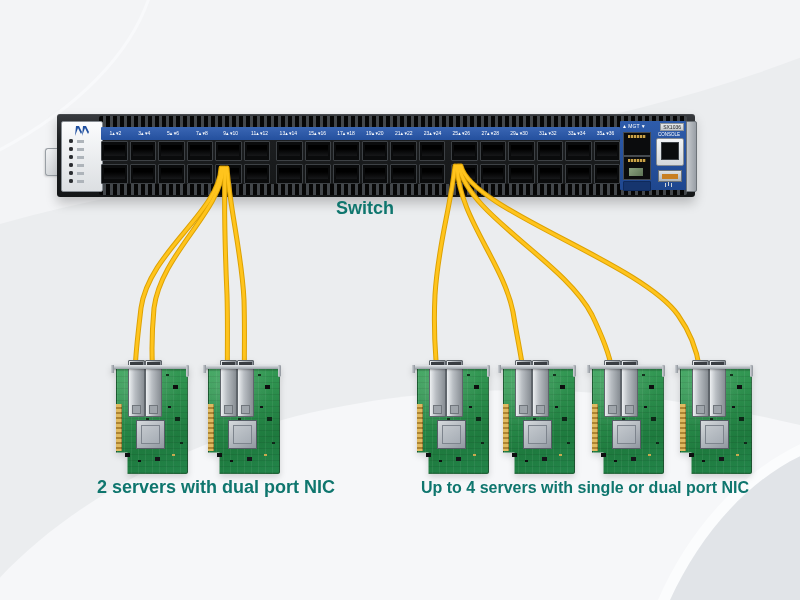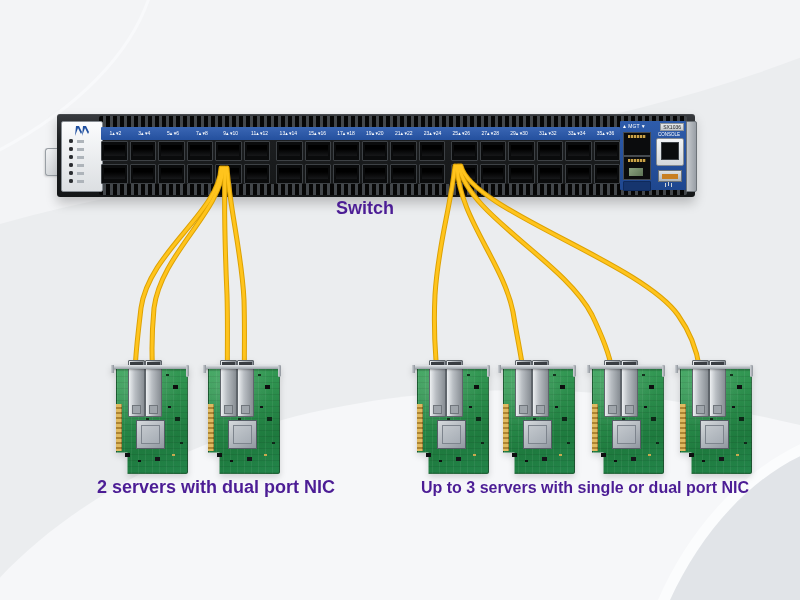--- a/index.html
+++ b/index.html
@@ -91,21 +91,21 @@
     background:#9fa5ab;border:1px solid #70767c;}
   .cage.c1{left:20px;} .cage.c2{left:37px;}
   .bracket{position:absolute;left:5px;top:3px;width:75px;height:4px;
     background:linear-gradient(180deg,#e6e9ec,#9aa1a7);box-shadow:0 1px 2px rgba(0,0,0,.3);}
   .bracket::before{content:'';position:absolute;left:-2px;top:0;width:3px;height:8px;
     background:linear-gradient(90deg,#cfd3d7,#8d939a);}
   .bhook{position:absolute;left:78px;top:3px;width:3px;height:12px;
     background:linear-gradient(90deg,#cfd3d7,#8d939a);border-radius:0 2px 3px 2px;}
 
   
-  .caption{position:absolute;color:#4c1d95;font-weight:600;z-index:7;white-space:nowrap;}
+  .caption{position:absolute;color:#0f766e;font-weight:600;z-index:7;white-space:nowrap;}
   .cap-switch{left:336px;top:198px;font-size:18px;}
   .cap-left{left:97px;top:477px;font-size:18px;}
   .cap-right{left:421px;top:479px;font-size:16px;}
 </style>
 </head>
 <body>
 
 <div class="canvas">
 
   <svg class="bg" width="800" height="600" viewBox="0 0 800 600">
@@ -319,15 +319,15 @@
         </div>
         <div class="cage c1"></div>
         <div class="cage c2"></div>
         <div class="bracket"></div>
         <div class="bhook"></div>
       </div>
     </div>
 
   <div class="caption cap-switch">Switch</div>
   <div class="caption cap-left">2 servers with dual port NIC</div>
-  <div class="caption cap-right">Up to 3 servers with single or dual port NIC</div>
+  <div class="caption cap-right">Up to 4 servers with single or dual port NIC</div>
 
 </div>
 
 </body></html>

